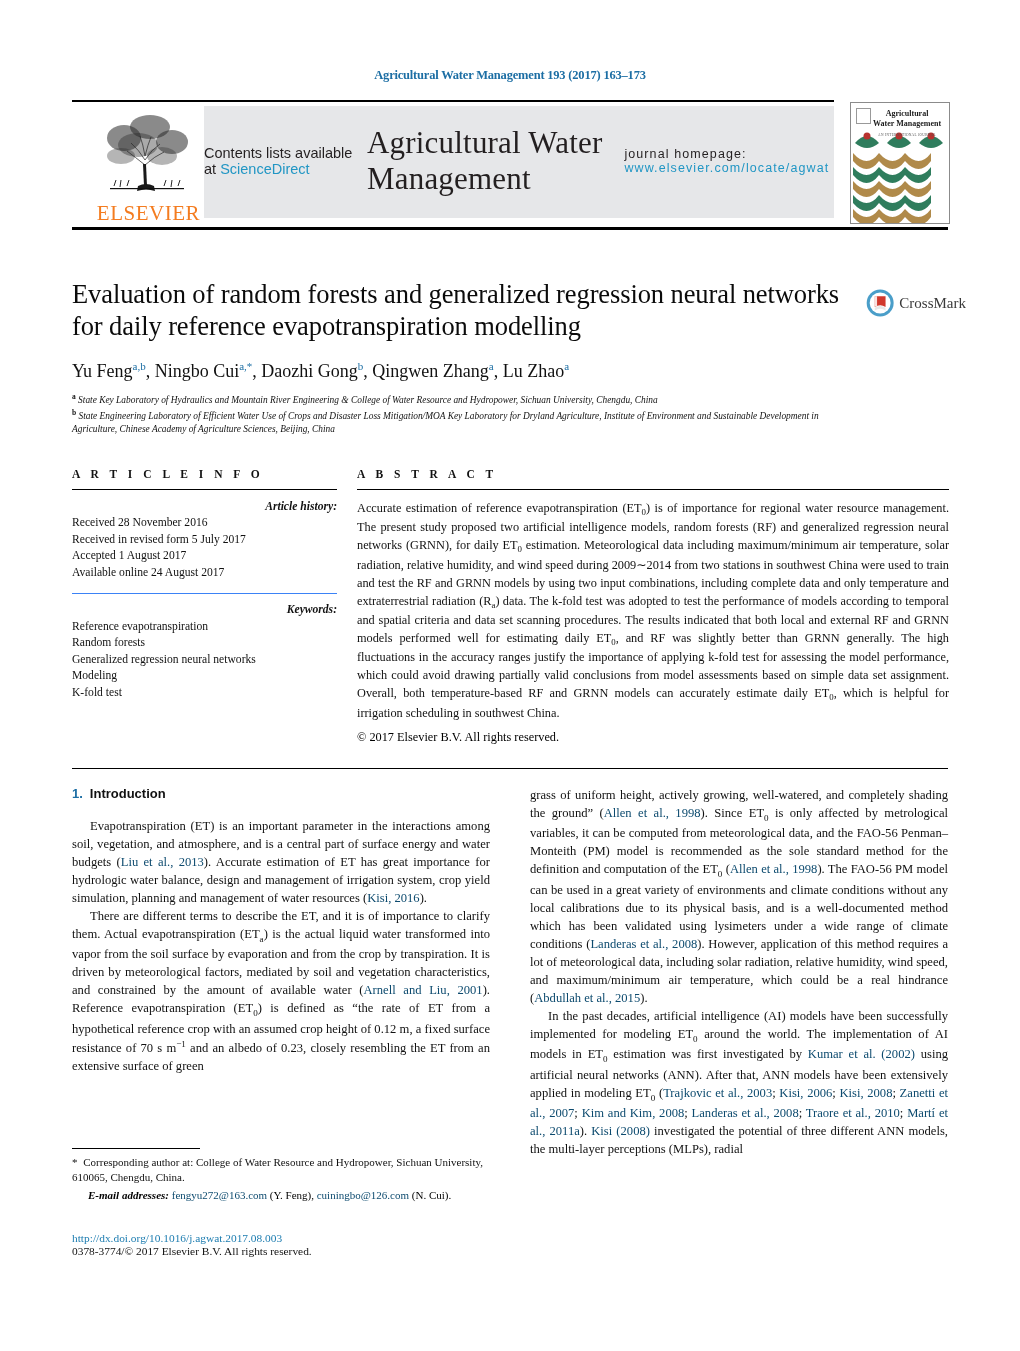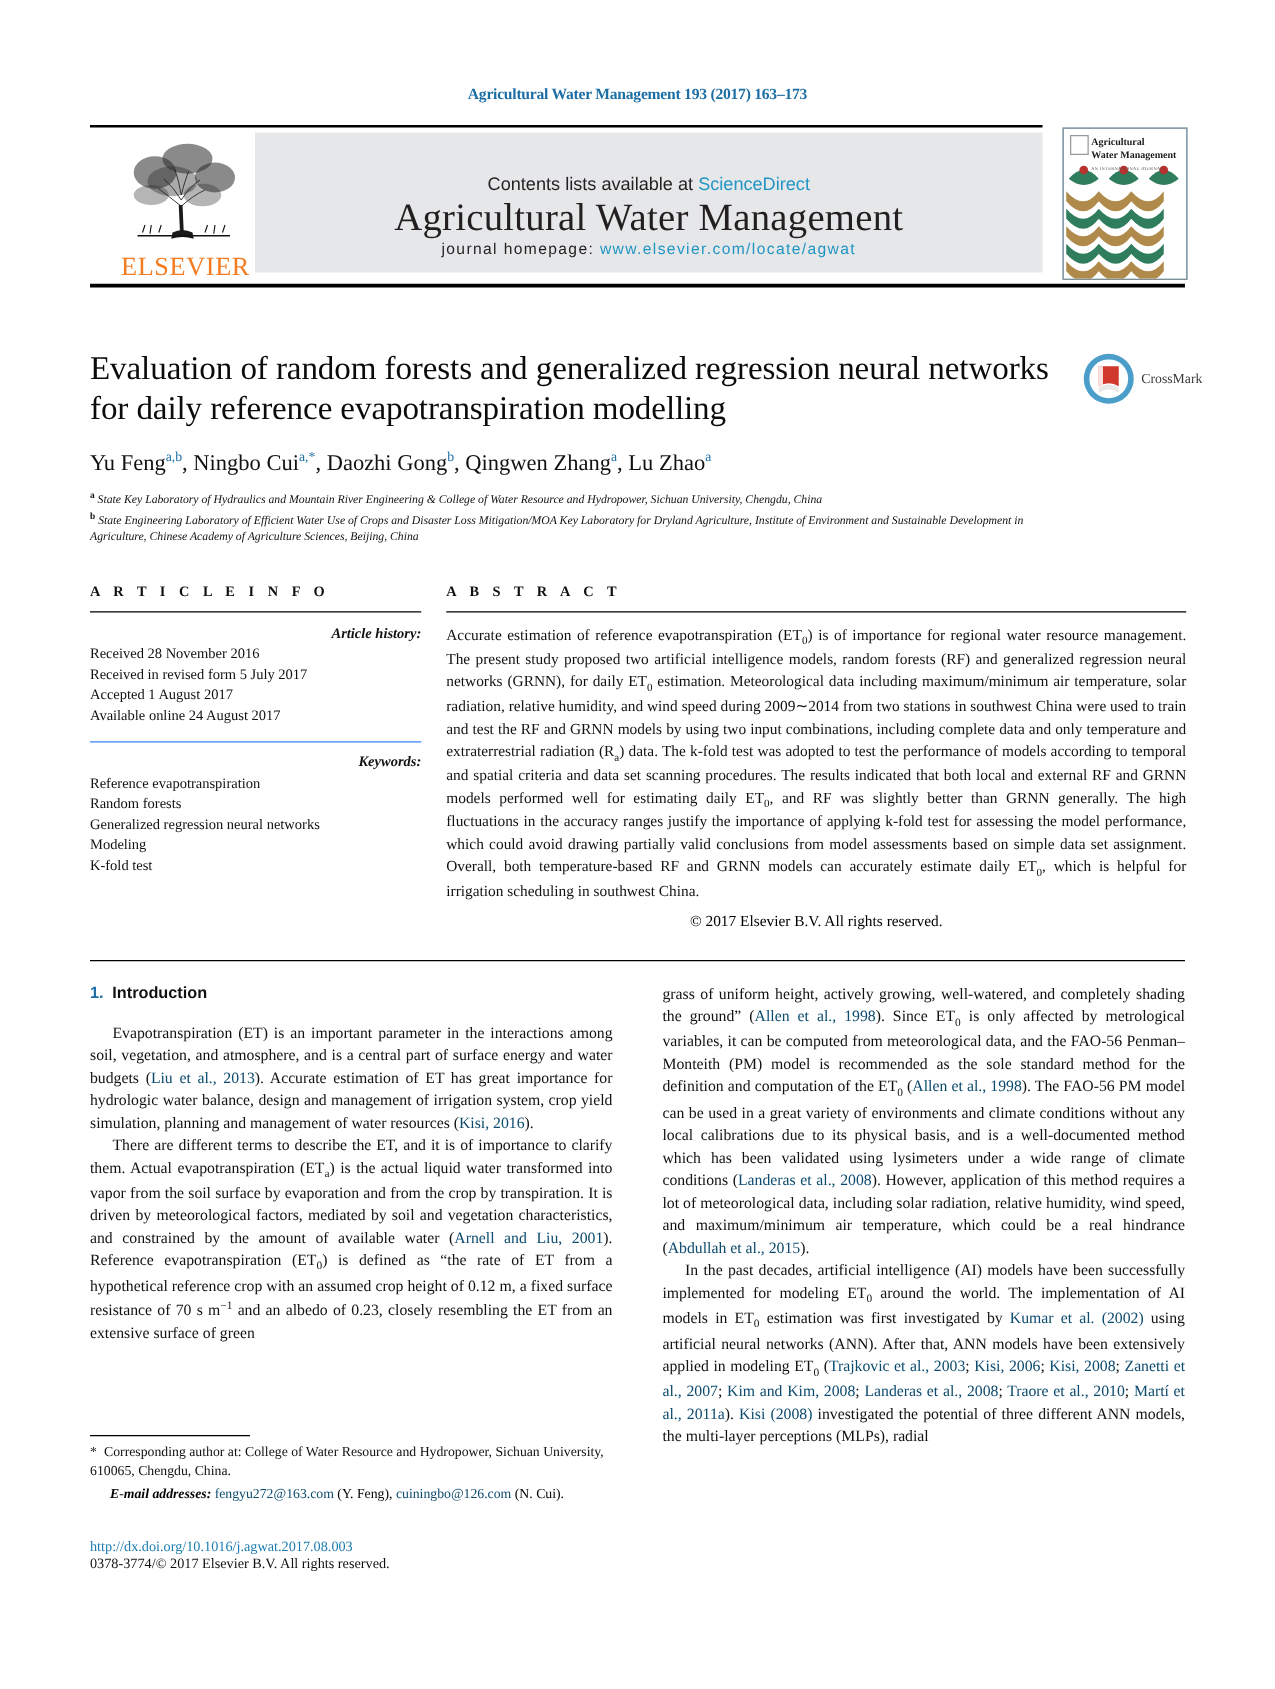--- a/index.html
+++ b/index.html
@@ -40,37 +40,37 @@
   }
   .elsevier-tree { width:106px; height:90px; }
   .elsevier-word {
     font-family:"Liberation Serif", serif;
     font-size:21px; letter-spacing:0.5px; color:#f47c20; font-weight:normal;
     line-height:1; margin-top:1px;
   }
   .journal-band {
     position:absolute; top:6px; left:132px; width:630px; height:112px;
     background:#e6e7e9;
-    display:flex; flex-direction:column; align-items:center; justify-content:flex-end;
+    display:flex; flex-direction:row; align-items:center; justify-content:flex-end;
     padding:10px 0 12px 0; box-sizing:border-box;
   }
   .contents-line { font-size:14.5px; font-family:"Liberation Sans", sans-serif; color:#231f20; }
   .contents-line .sd { color:#2196c4; }
   .journal-title {
     font-family:"Liberation Serif", serif;
     font-size:31px; color:#231f20; letter-spacing:0.2px;
   }
   .homepage-line {
     font-size:12.5px; font-family:"Liberation Sans", sans-serif; color:#231f20;
     letter-spacing:1.1px;
   }
   .homepage-line .url { color:#2196c4; }
   .cover-thumb {
     position:absolute; top:2px; left:778px; width:98px; height:120px;
-    border:1px solid #8b8b8b; background:#7dd3fc; overflow:hidden;
+    border:1px solid #8b8b8b; background:#e5e5e5; overflow:hidden;text-align:center;
   }
   .cover-thumb .ct-title {
     font-family:"Liberation Serif", serif; font-size:8px; color:#1b1b1b;
     position:absolute; top:6px; left:22px; line-height:1.25; font-weight:bold;
   }
   .cover-thumb .ct-sub { font-size:3.5px; color:#555; font-weight:normal; letter-spacing:.3px;}
   .cover-thumb .ct-els {
     position:absolute; top:5px; left:5px; width:13px; height:14px;
     border:0.5px solid #999;
   }
@@ -91,21 +91,21 @@
     margin-top:9px; font-family:"Liberation Serif", serif;
     font-size:9.4px; font-style:italic; line-height:1.42; color:#111;
   }
   .affiliations sup { font-style:normal; font-weight:bold; font-size:7.5px; }
 
   .crossmark {
     position:absolute; top:281px; left:866px; width:100px; height:44px;
     display:flex; align-items:center;
   }
   .cm-badge { width:42px; height:42px; }
-  .cm-text { font-family:"Liberation Serif", serif; font-size:11px; color:#3a3a3a; margin-left:5px; }
+  .cm-text { font-family:"Liberation Serif", serif; font-size:15px; color:#3a3a3a; margin-left:5px; }
 
   
   .hr-thin { position:absolute; background:#000; height:1px; }
 
   .infocol { position:absolute; top:468px; left:72px; width:265px; }
   .abscol  { position:absolute; top:468px; left:357px; width:592px; }
 
   .sec-head {
     font-family:"Liberation Serif", serif; font-weight:bold;
     font-size:11.5px; letter-spacing:4px; color:#111;
@@ -113,21 +113,21 @@
   .rule-under { margin-top:9px; border-top:1px solid #000; }
 
   .info-group { margin-top:9px; font-size:11.6px; line-height:1.42; color:#111; }
   .info-group .lbl { font-style:italic; font-weight:bold;text-align:right; }
   .info-group .it { display:block; }
   .kw-rule { margin-top:12px; border-top:1px solid #3b82f6; padding-top:8px; }
 
   .abstract-body {
     margin-top:10px; font-size:12.3px; line-height:1.46; text-align:justify; color:#111;
   }
-  .abstract-copy { margin-top:7px; text-align:center; font-size:12.3px; }
+  .abstract-copy { margin-top:7px; text-align:left; font-size:12.3px; }
   sub { font-size:0.72em; vertical-align:sub; }
   sup.inl { font-size:0.72em; vertical-align:super; }
 
   
   .bodycols {
     position:absolute; top:786px; left:72px; width:876px; height:430px;
   }
   .col { position:absolute; top:0; width:418px; }
   .col.left { left:0; }
   .col.right { left:458px; }

